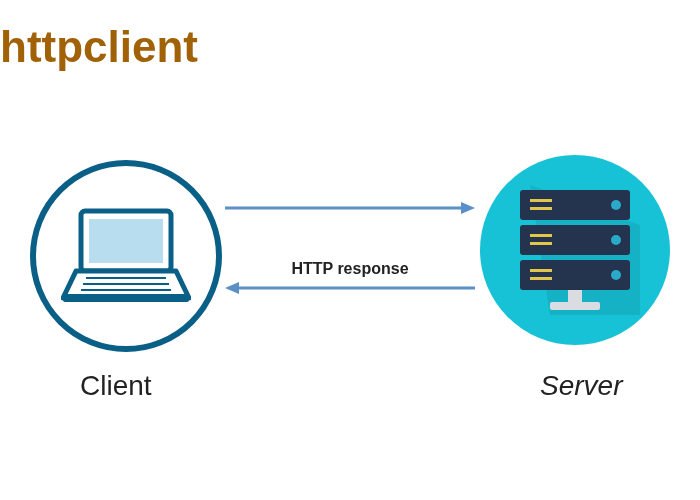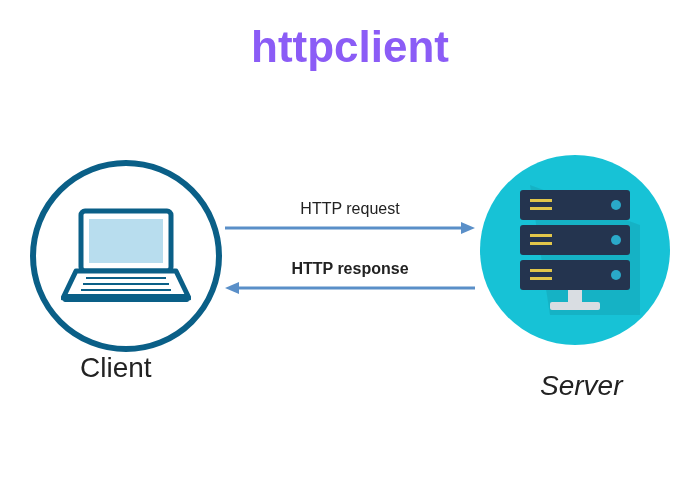--- a/index.html
+++ b/index.html
@@ -8,24 +8,24 @@
     height: 500px;
     font-family: Arial, Helvetica, sans-serif;
     background: #fff;
     position: relative;
   }
   .title {
     position: absolute;
     top: 22px;
     left: 0;
     width: 100%;
-    text-align: center;
+    text-align: left;
     font-size: 44px;
     font-weight: 700;
-    color: #8b5cf6;
+    color: #a16207;
   }
   .client-circle {
     position: absolute;
     top: 160px;
     left: 30px;
     width: 180px;
     height: 180px;
     border: 6px solid #0a5f87;
     border-radius: 50%;
     display: flex;
@@ -42,21 +42,21 @@
     border-radius: 50%;
     display: flex;
     align-items: center;
     justify-content: center;
   }
   .client-label, .server-label {
     position: absolute;
     font-size: 28px;
     color: #222;
   }
-  .client-label { top: 352px; left: 80px; text-align: center; }
+  .client-label { top: 370px; left: 80px; text-align: center; }
   .server-label { top: 370px; left: 540px; font-style: italic; }
   .arrow-row {
     position: absolute;
     left: 225px;
     width: 250px;
     text-align: center;
   }
   .arrow-label {
     font-size: 16px;
     color: #222;
@@ -102,21 +102,20 @@
     <circle cx="116" cy="65" r="5" fill="#2aa9c9"></circle>
     <circle cx="116" cy="100" r="5" fill="#2aa9c9"></circle>
 
     <rect x="68" y="115" width="14" height="12" fill="#d9dde2"></rect>
     <rect x="50" y="127" width="50" height="8" rx="2" fill="#d9dde2"></rect>
   </svg>
 </div>
 <div class="server-label">Server</div>
 
 <div class="arrow-row" style="top:200px;">
-  <div class="arrow-label">HTTP request</div>
   <svg class="arrow" width="250" height="16" viewBox="0 0 250 16">
     <line x1="0" y1="8" x2="238" y2="8" stroke="#5a8fc8" stroke-width="3"></line>
     <polygon points="250,8 236,2 236,14" fill="#5a8fc8"></polygon>
   </svg>
 </div>
 
 <div class="arrow-row" style="top:260px;font-weight:bold;">
   <div class="arrow-label">HTTP response</div>
   <svg class="arrow" width="250" height="16" viewBox="0 0 250 16">
     <line x1="12" y1="8" x2="250" y2="8" stroke="#5a8fc8" stroke-width="3"></line>

